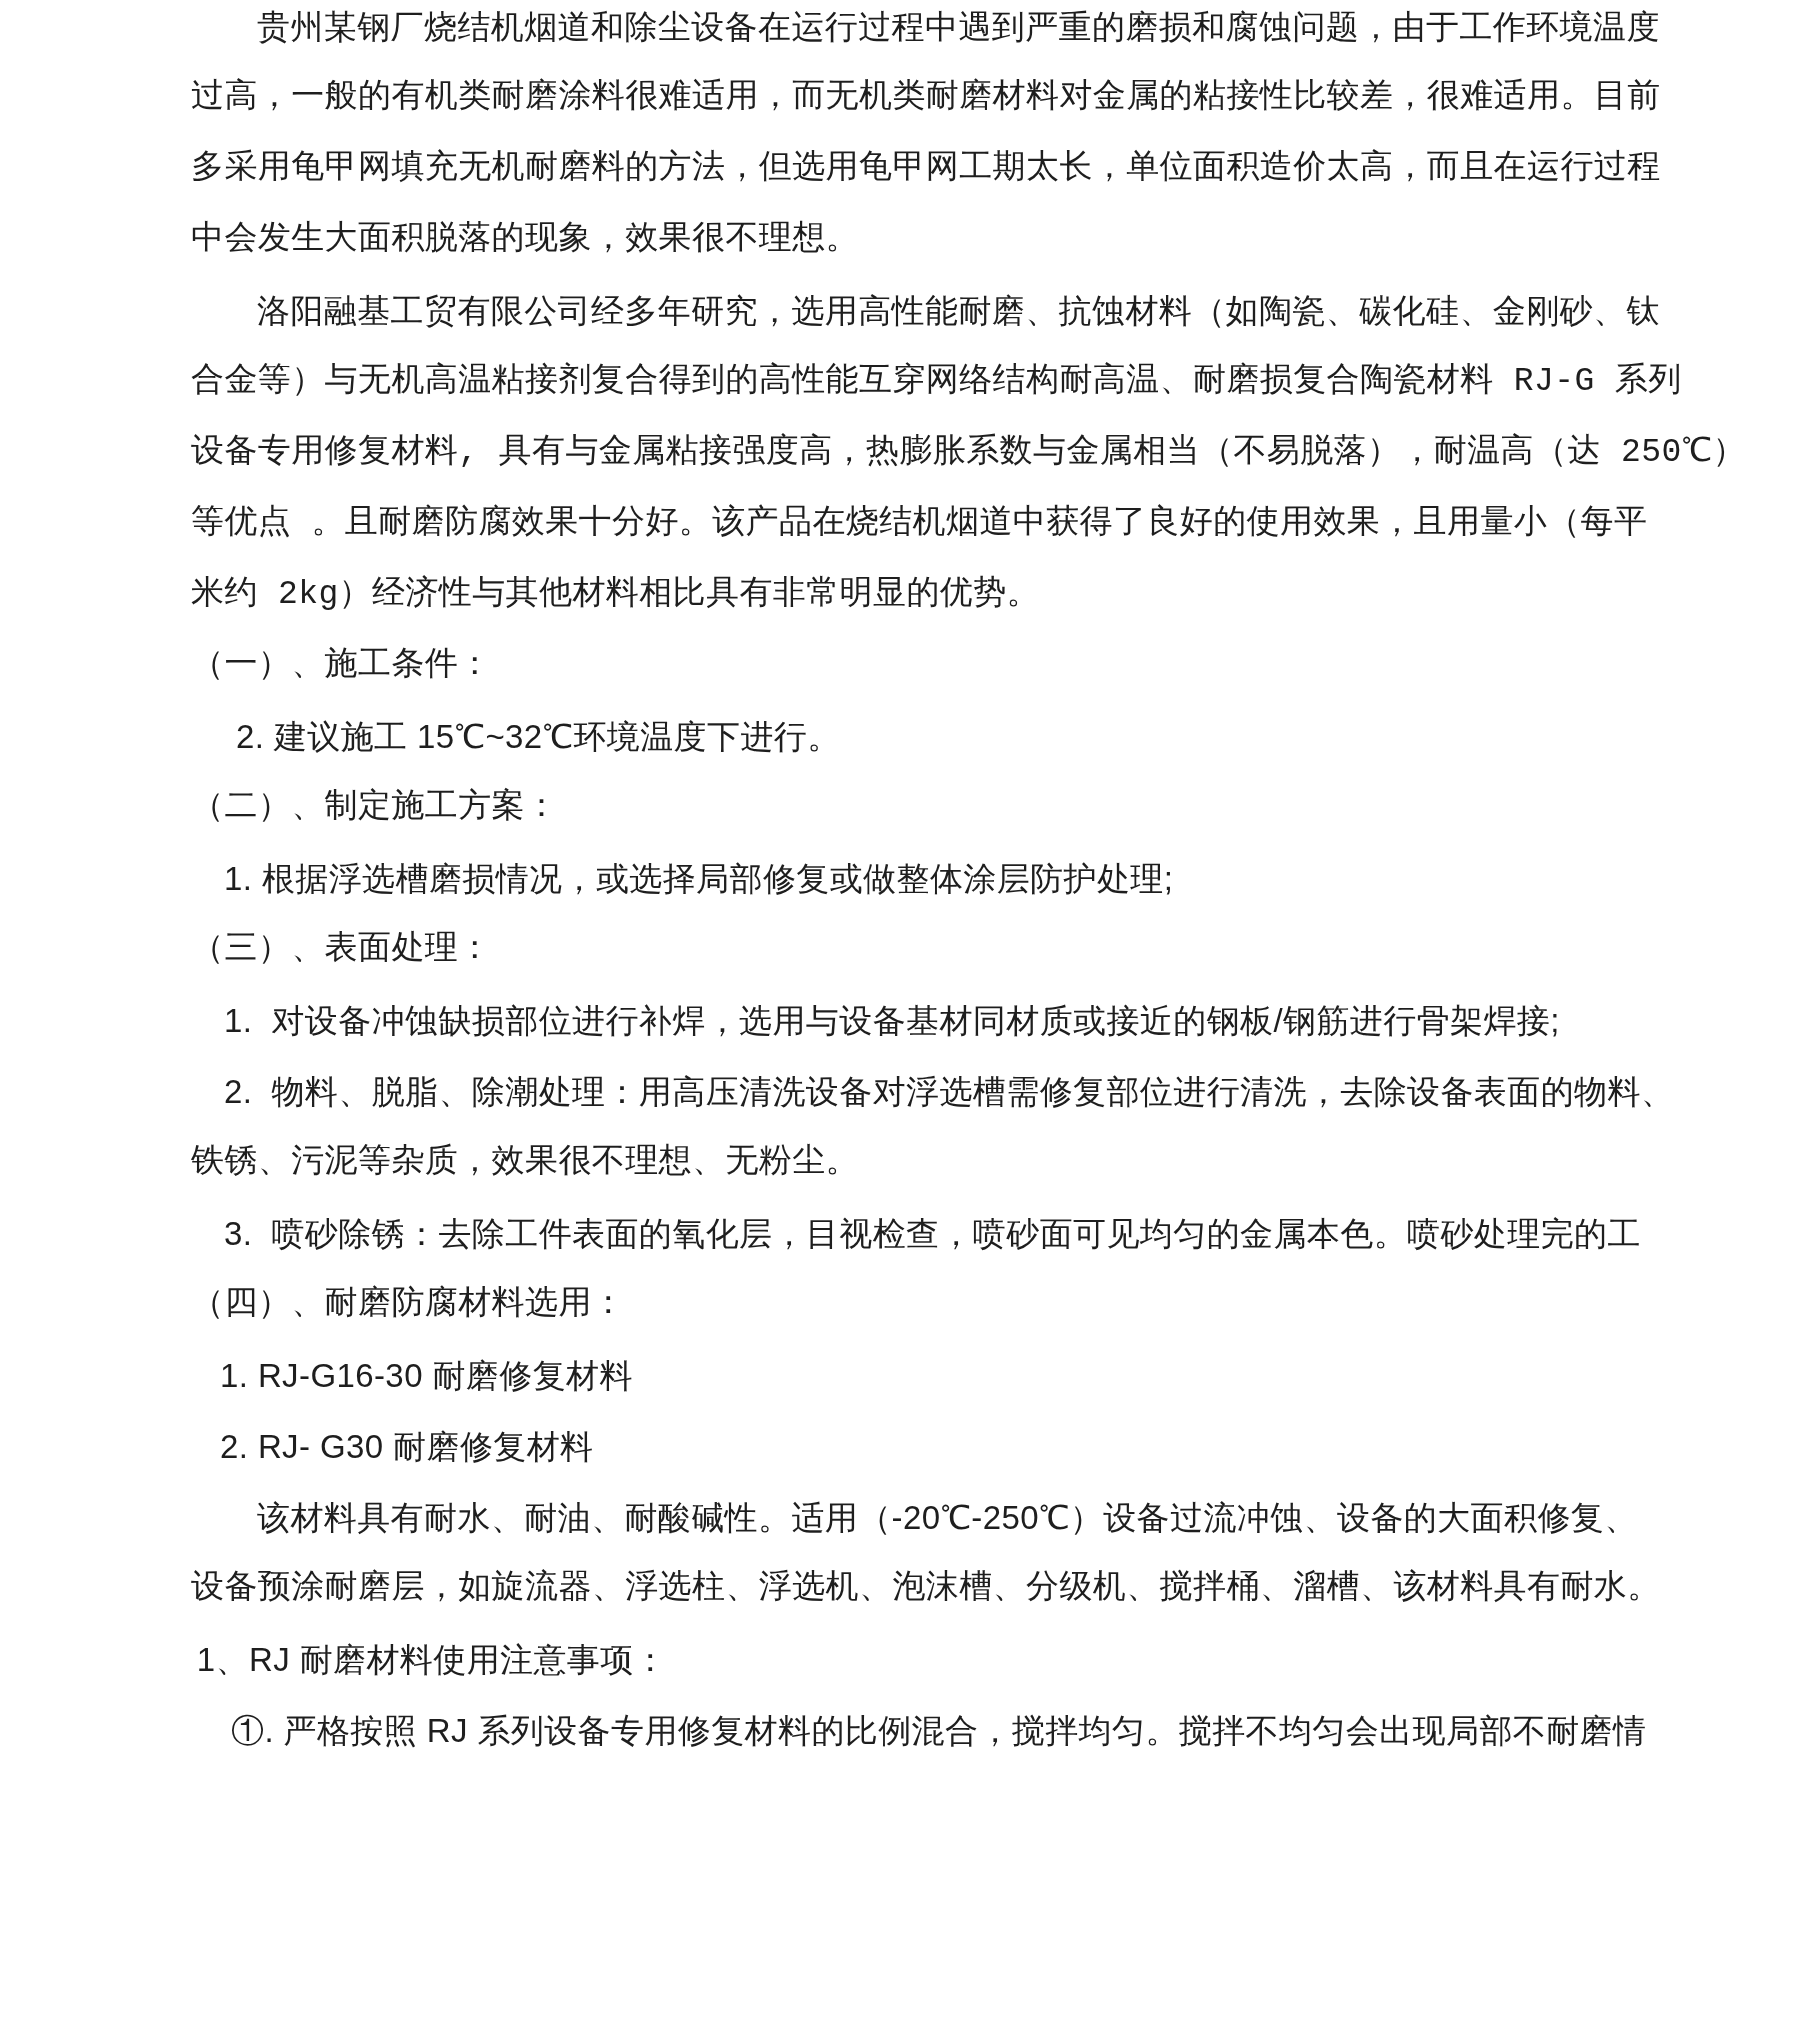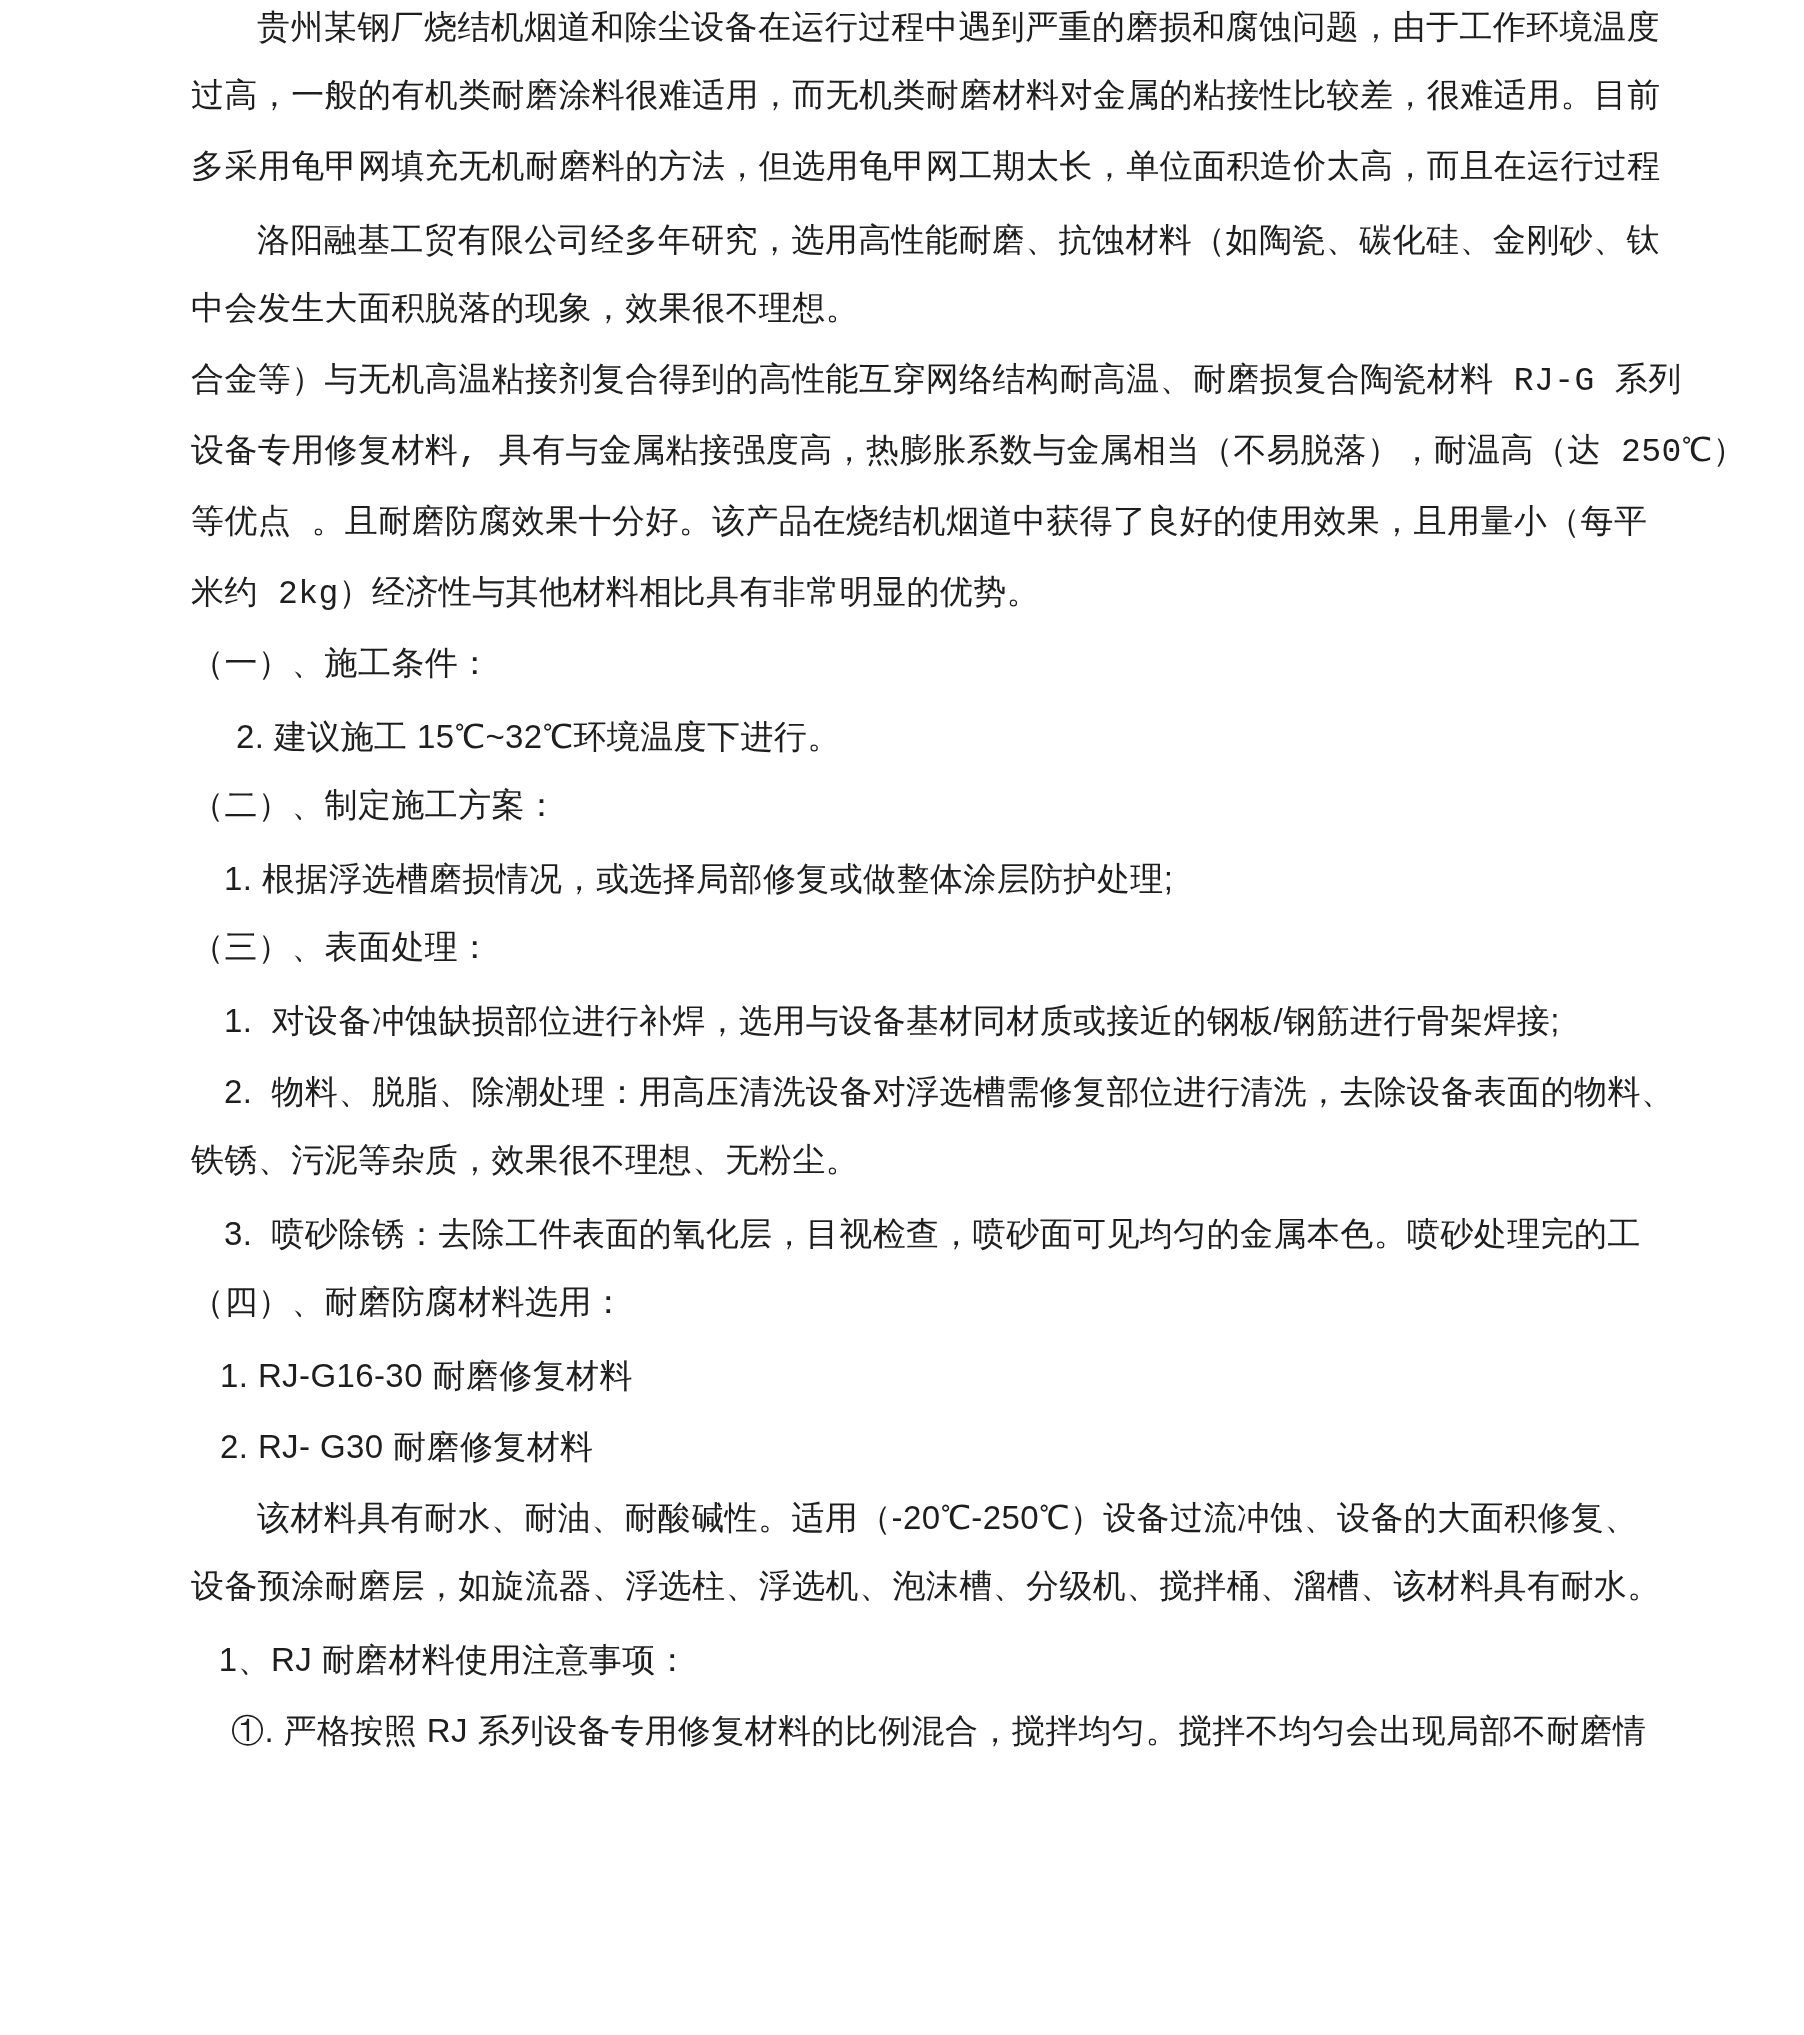--- a/index.html
+++ b/index.html
@@ -23,36 +23,36 @@
     line-height: 71px;
     color: #1e1e1e;
     letter-spacing: 0.4px;
   }
   .line {
     white-space: pre;
     height: 71px;
   }
   
   .i0  { padding-left: 0; font-family: Liberation Mono, monospace; }
-  .ih  { padding-left: 5.8px; margin-left: 22px; }
+  .ih  { padding-left: 5.8px; }
   .i1  { padding-left: 29px; }
   .i1b { padding-left: 33px; }
   .i1c { padding-left: 40px; }
   .i15 { padding-left: 45px; }
   .i2  { padding-left: 66px; }
 </style>
 </head>
 <body>
 
 <div class="doc">
   <div class="line i2">贵州某钢厂烧结机烟道和除尘设备在运行过程中遇到严重的磨损和腐蚀问题，由于工作环境温度</div>
   <div class="line i0">过高，一般的有机类耐磨涂料很难适用，而无机类耐磨材料对金属的粘接性比较差，很难适用。目前</div>
   <div class="line i0">多采用龟甲网填充无机耐磨料的方法，但选用龟甲网工期太长，单位面积造价太高，而且在运行过程</div>
+  <div class="line i0">中会发生大面积脱落的现象，效果很不理想。</div>
   <div class="line i2">洛阳融基工贸有限公司经多年研究，选用高性能耐磨、抗蚀材料（如陶瓷、碳化硅、金刚砂、钛</div>
-  <div class="line i0">中会发生大面积脱落的现象，效果很不理想。</div>
   <div class="line i0">合金等）与无机高温粘接剂复合得到的高性能互穿网络结构耐高温、耐磨损复合陶瓷材料 RJ-G 系列</div>
   <div class="line i0">设备专用修复材料, 具有与金属粘接强度高，热膨胀系数与金属相当（不易脱落），耐温高（达 250℃）</div>
   <div class="line i0">等优点 。且耐磨防腐效果十分好。该产品在烧结机烟道中获得了良好的使用效果，且用量小（每平</div>
   <div class="line i0">米约 2kg）经济性与其他材料相比具有非常明显的优势。</div>
   <div class="line i0">（一）、施工条件：</div>
   <div class="line i15">2. 建议施工 15℃~32℃环境温度下进行。</div>
   <div class="line i0">（二）、制定施工方案：</div>
   <div class="line i1b">1. 根据浮选槽磨损情况，或选择局部修复或做整体涂层防护处理;</div>
   <div class="line i0">（三）、表面处理：</div>
   <div class="line i1b">1.  对设备冲蚀缺损部位进行补焊，选用与设备基材同材质或接近的钢板/钢筋进行骨架焊接;</div>

